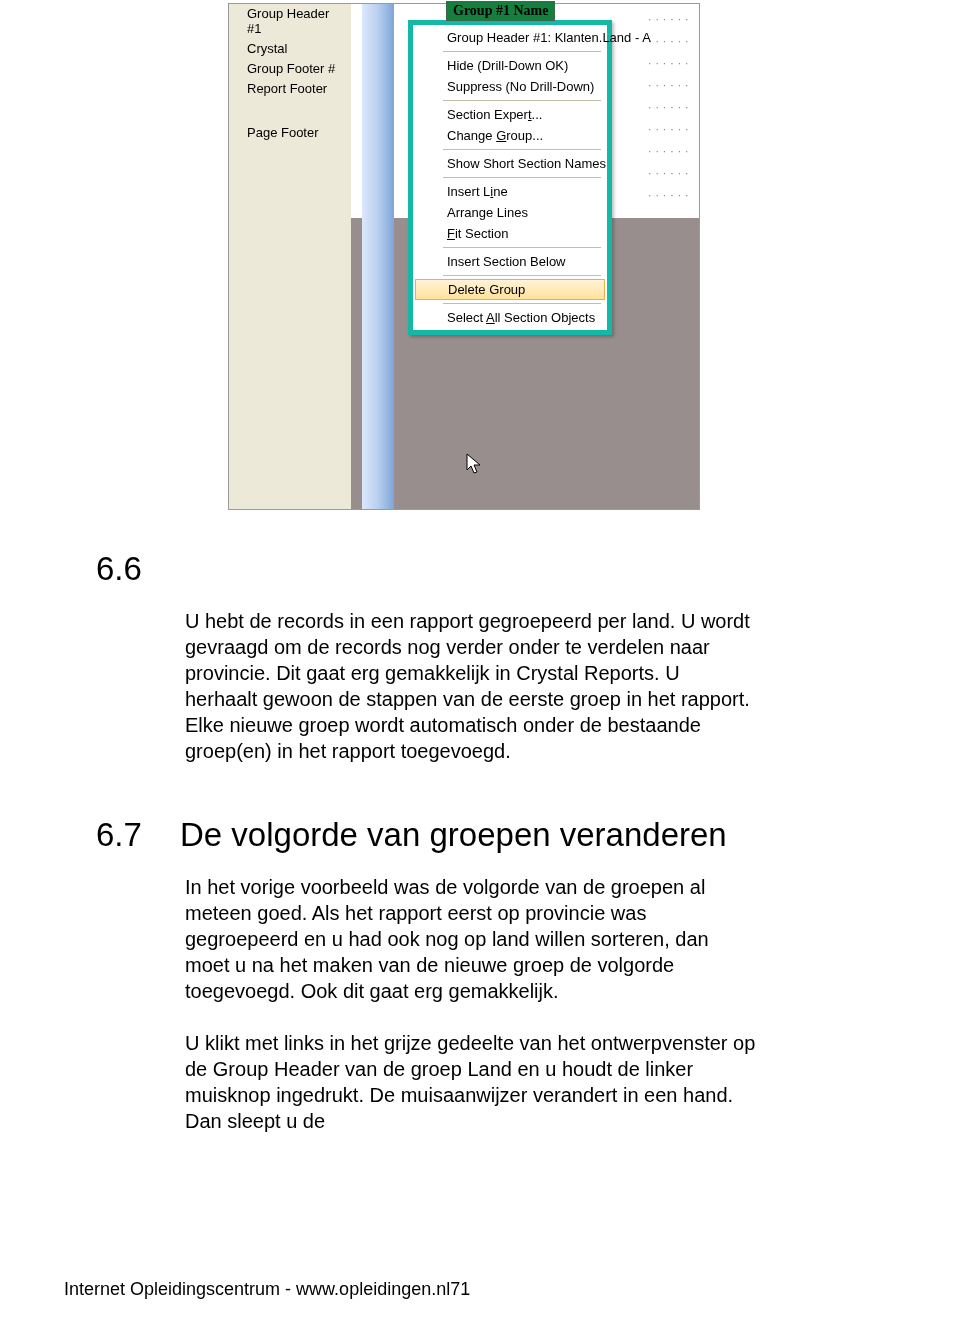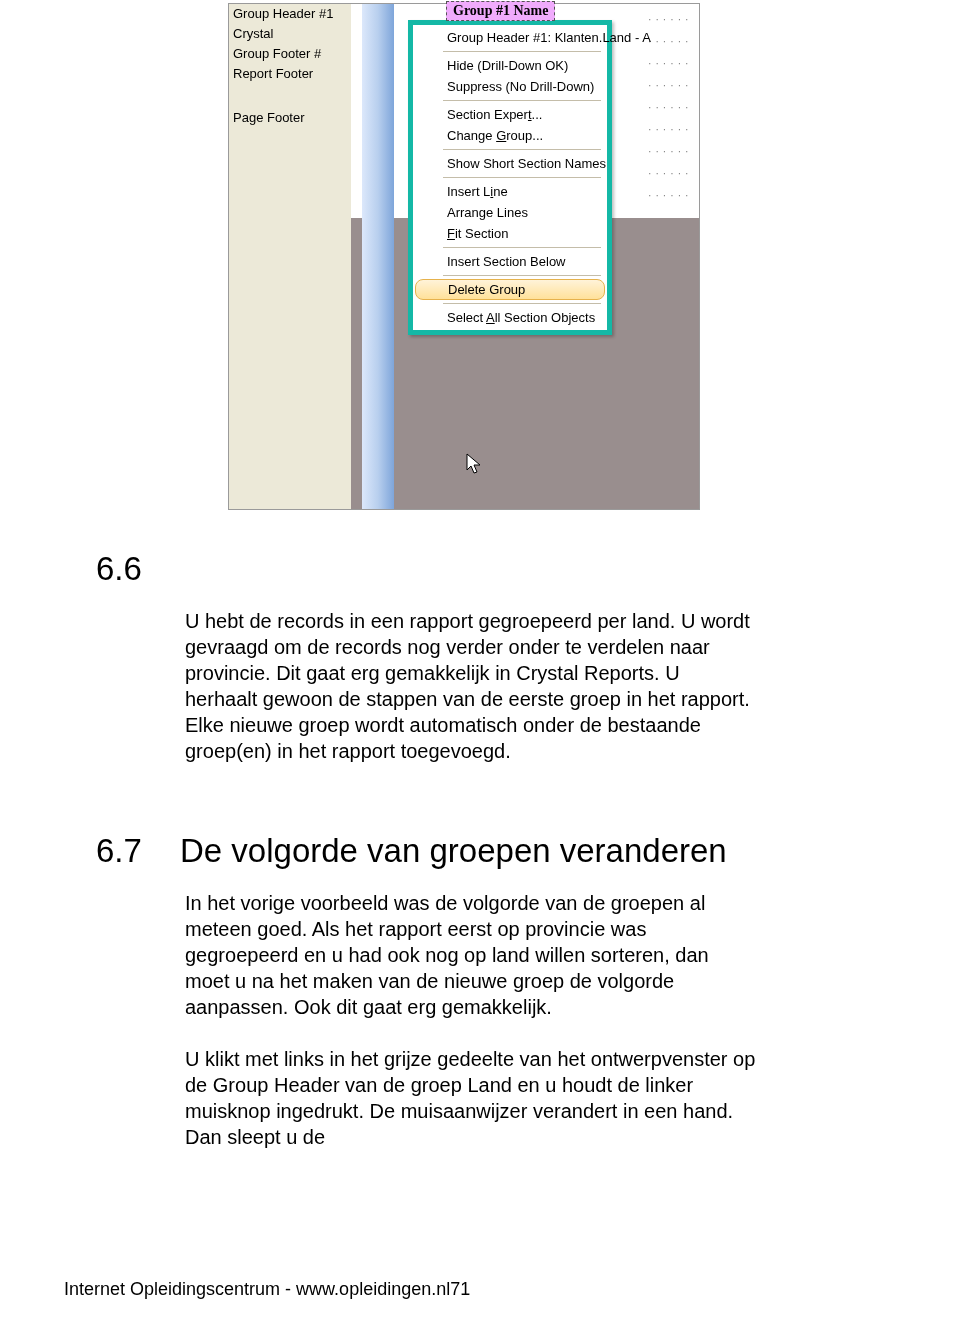--- a/index.html
+++ b/index.html
@@ -24,21 +24,21 @@
   }
   .sections-pane {
     position:absolute;
     left:1px; top:1px;
     width:122px; height:505px;
     background:#ece9d8;
     font-family:Tahoma, Arial, sans-serif;
     font-size:13px;
     color:#000;
   }
-  .sections-pane .sec { padding:2px 4px 3px 4px; }
+  .sections-pane .sec { padding:2px 4px 3px 18px; }
   .sections-pane .gap { height:24px; }
   .design-area {
     position:absolute;
     left:123px; top:1px;
     width:348px; height:505px;
     background:#998e8e; 
   }
   .design-top {
     position:absolute;
     left:0; top:0; width:348px; height:214px;
@@ -74,21 +74,21 @@
   }
   
   .group-name {
     position:absolute;
     left:218px; top:-2px;
     font-family:'Times New Roman', serif;
     font-weight:bold;
     font-size:14px;
     padding:1px 6px;
     border:1px dashed #555;
-    background:#f0abfc;
+    background:#15803d;
     z-index:5;
   }
 
   
   .ctxmenu {
     position:absolute;
     left:180px; top:17px;
     width:204px;
     background:#fff;
     border:5px solid #14b8a6;
@@ -99,21 +99,21 @@
     padding:2px 0;
   }
   .ctxmenu .mi {
     padding:3px 10px 3px 34px;
     position:relative;
     white-space:nowrap;
   }
   .ctxmenu .mi.hl {
     background:linear-gradient(#fff3d9,#ffe19a);
     border:1px solid #e6b24c;
-    border-radius:8px;
+    border-radius:0;
     margin:0 2px;
     padding:2px 8px 2px 32px;
   }
   .ctxmenu .sep {
     height:1px; margin:3px 6px 3px 30px;
     background:#c4bda9;
   }
   .ctxmenu .u { text-decoration:underline; }
 
   
@@ -135,21 +135,21 @@
   .h2row { display:flex; gap:24px; margin:18px 0 20px 0; }
   .h2row .num { font-size:33px; font-family:'Segoe UI', Arial, sans-serif; min-width:60px; }
   .h2row .ttl { font-size:33px; font-family:'Segoe UI', Arial, sans-serif; }
   .para {
     font-size:20px; line-height:26px;
     margin-left:89px;
     margin-bottom:26px;
     font-family:'Segoe UI', Arial, sans-serif;
   }
   .para.lastpara { margin-bottom:8px; }
-  .sect67 { margin-top:68px; }
+  .sect67 { margin-top:52px; }
   .footer {
     position:absolute;
     left:4px; bottom:22px;
     width:960px;
     padding:0 96px 0 60px;
     display:flex; justify-content:flex-start;
     font-size:18px;
     font-family:'Segoe UI', Arial, sans-serif;
   }
 </style>
@@ -207,20 +207,20 @@
 <div class="page-body">
   <div class="h2row">
     <div class="num">6.6</div>
   </div>
   <p class="para">U hebt de records in een rapport gegroepeerd per land. U wordt gevraagd om de records nog verder onder te verdelen naar provincie. Dit gaat erg gemakkelijk in Crystal Reports. U herhaalt gewoon de stappen van de eerste groep in het rapport. Elke nieuwe groep wordt automatisch onder de bestaande groep(en) in het rapport toegevoegd.</p>
 
   <div class="h2row sect67">
     <div class="num">6.7</div>
     <div class="ttl">De volgorde van groepen veranderen</div>
   </div>
-  <p class="para">In het vorige voorbeeld was de volgorde van de groepen al meteen goed. Als het rapport eerst op provincie was gegroepeerd en u had ook nog op land willen sorteren, dan moet u na het maken van de nieuwe groep de volgorde aanpassen. Ook dit gaat erg gemakkelijk.</p>
+  <p class="para">In het vorige voorbeeld was de volgorde van de groepen al meteen goed. Als het rapport eerst op provincie was gegroepeerd en u had ook nog op land willen sorteren, dan moet u na het maken van de nieuwe groep de volgorde toegevoegd. Ook dit gaat erg gemakkelijk.</p>
   <p class="para lastpara">U klikt met links in het grijze gedeelte van het ontwerpvenster op de Group Header van de groep Land en u houdt de linker muisknop ingedrukt. De muisaanwijzer verandert in een hand. Dan sleept u de</p>
 </div>
 
 <div class="footer">
   <span>Internet Opleidingscentrum - www.opleidingen.nl</span>
   <span>71</span>
 </div>
 
 </body></html>

